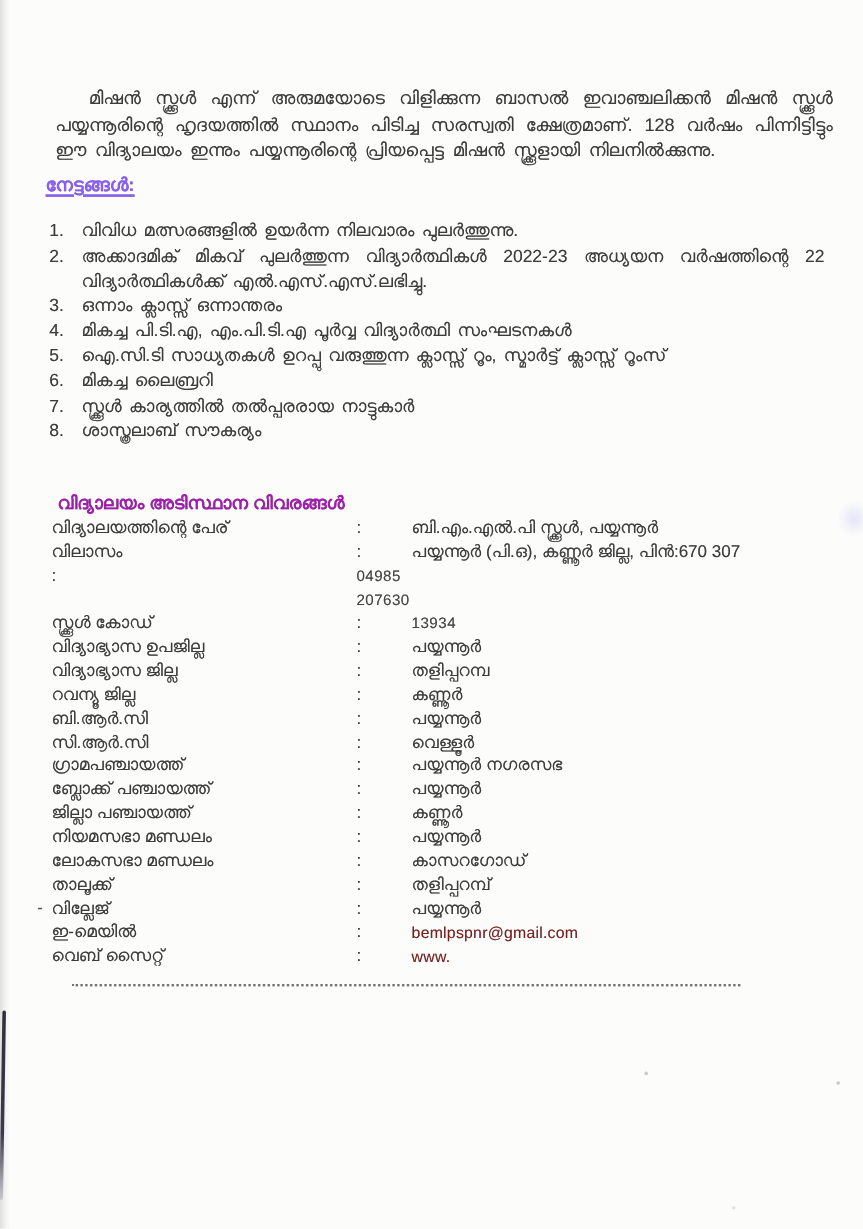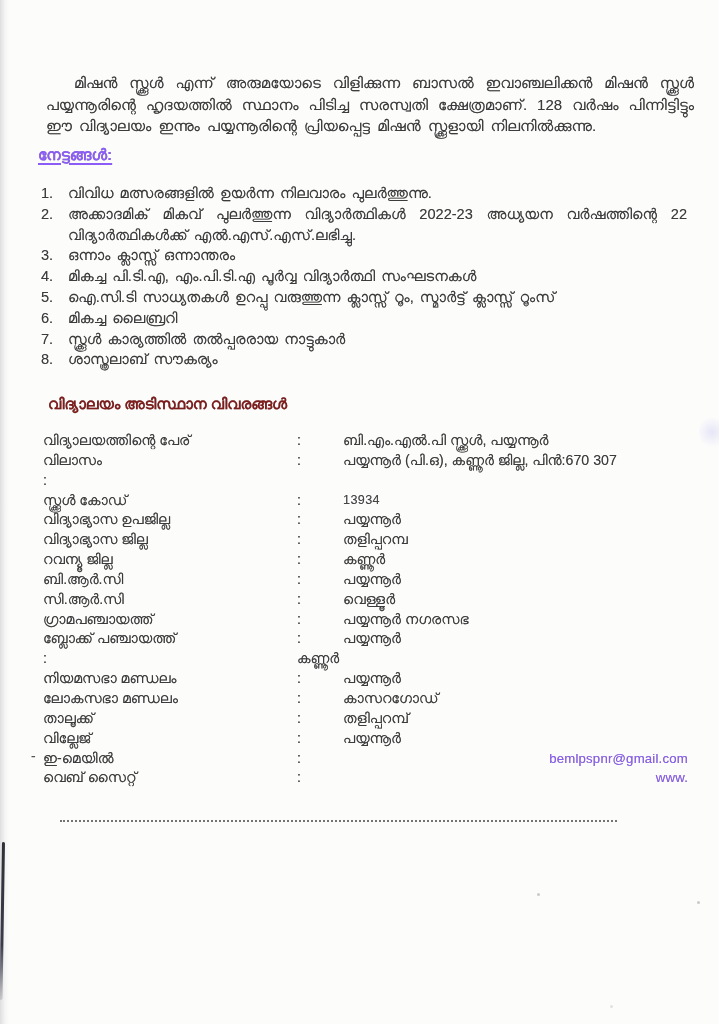--- a/index.html
+++ b/index.html
@@ -29,30 +29,30 @@
 
   
   .ach-heading{position:absolute;left:38px;top:146px;font-size:15.5px;font-weight:700;color:#8b5cf6;
     text-decoration:underline;text-underline-offset:3px;text-decoration-thickness:1.5px;}
   .ach-list{position:absolute;left:41px;top:183px;width:646px;}
   .ach-item{display:flex;align-items:flex-start;font-size:14.6px;line-height:20.8px;font-weight:500;}
   .ach-num{flex:0 0 27px;}
   .ach-text{flex:1;text-align:justify;word-spacing:2px;}
 
   
-  .det-heading{position:absolute;left:48px;top:395px;font-size:15px;font-weight:700;color:#7f1d1d;}
+  .det-heading{position:absolute;left:48px;top:411px;font-size:15px;font-weight:700;color:#a21caf;}
   .details{position:absolute;left:43px;top:431px;width:645px;}
   .drow{display:grid;grid-template-columns:254px 46px 1fr;min-height:19.85px;
     font-size:14.2px;line-height:19.85px;font-weight:500;}
   .dsep{text-align:left;}
   .dval{}
   .drow:nth-child(3) .dval,
   .drow:nth-child(4) .dval{font-size:12.6px;letter-spacing:.4px;color:#454545;font-weight:500;}
   .drow:nth-child(17) .dval,
-  .drow:nth-child(18) .dval{font-size:13.2px;letter-spacing:.2px;color:#8b5cf6;font-weight:500;text-align:right;}
+  .drow:nth-child(18) .dval{font-size:13.2px;letter-spacing:.2px;color:#7f1d1d;font-weight:500;}
 
   .stray-dash{position:absolute;left:31px;top:748px;font-size:14px;color:#555;}
 
   .dotted-divider{position:absolute;left:60px;top:816px;width:557px;height:4px;
     border-bottom:2.5px dotted #5c5c5c;opacity:.85;}
 </style>
 </head>
 <body>
 
 <div class="page">
@@ -111,20 +111,21 @@
       <span class="dsep">:</span>
       <span class="dval">ബി.എം.എൽ.പി സ്ക്കൂൾ, പയ്യന്നൂർ</span>
     </div>
     <div class="drow">
       <span class="dlabel">വിലാസം</span>
       <span class="dsep">:</span>
       <span class="dval">പയ്യന്നൂർ (പി.ഒ), കണ്ണൂർ ജില്ല, പിൻ:670 307</span>
     </div>
     <div class="drow">
       <span class="dsep">:</span>
+      <span class="dval">04985 207630</span>
     </div>
     <div class="drow">
       <span class="dlabel">സ്ക്കൂൾ കോഡ്</span>
       <span class="dsep">:</span>
       <span class="dval">13934</span>
     </div>
     <div class="drow">
       <span class="dlabel">വിദ്യാഭ്യാസ ഉപജില്ല</span>
       <span class="dsep">:</span>
       <span class="dval">പയ്യന്നൂർ</span>
@@ -153,20 +154,21 @@
       <span class="dlabel">ഗ്രാമപഞ്ചായത്ത്</span>
       <span class="dsep">:</span>
       <span class="dval">പയ്യന്നൂർ നഗരസഭ</span>
     </div>
     <div class="drow">
       <span class="dlabel">ബ്ലോക്ക് പഞ്ചായത്ത്</span>
       <span class="dsep">:</span>
       <span class="dval">പയ്യന്നൂർ</span>
     </div>
     <div class="drow">
+      <span class="dlabel">ജില്ലാ പഞ്ചായത്ത്</span>
       <span class="dsep">:</span>
       <span class="dval">കണ്ണൂർ</span>
     </div>
     <div class="drow">
       <span class="dlabel">നിയമസഭാ മണ്ഡലം</span>
       <span class="dsep">:</span>
       <span class="dval">പയ്യന്നൂർ</span>
     </div>
     <div class="drow">
       <span class="dlabel">ലോകസഭാ മണ്ഡലം</span>

